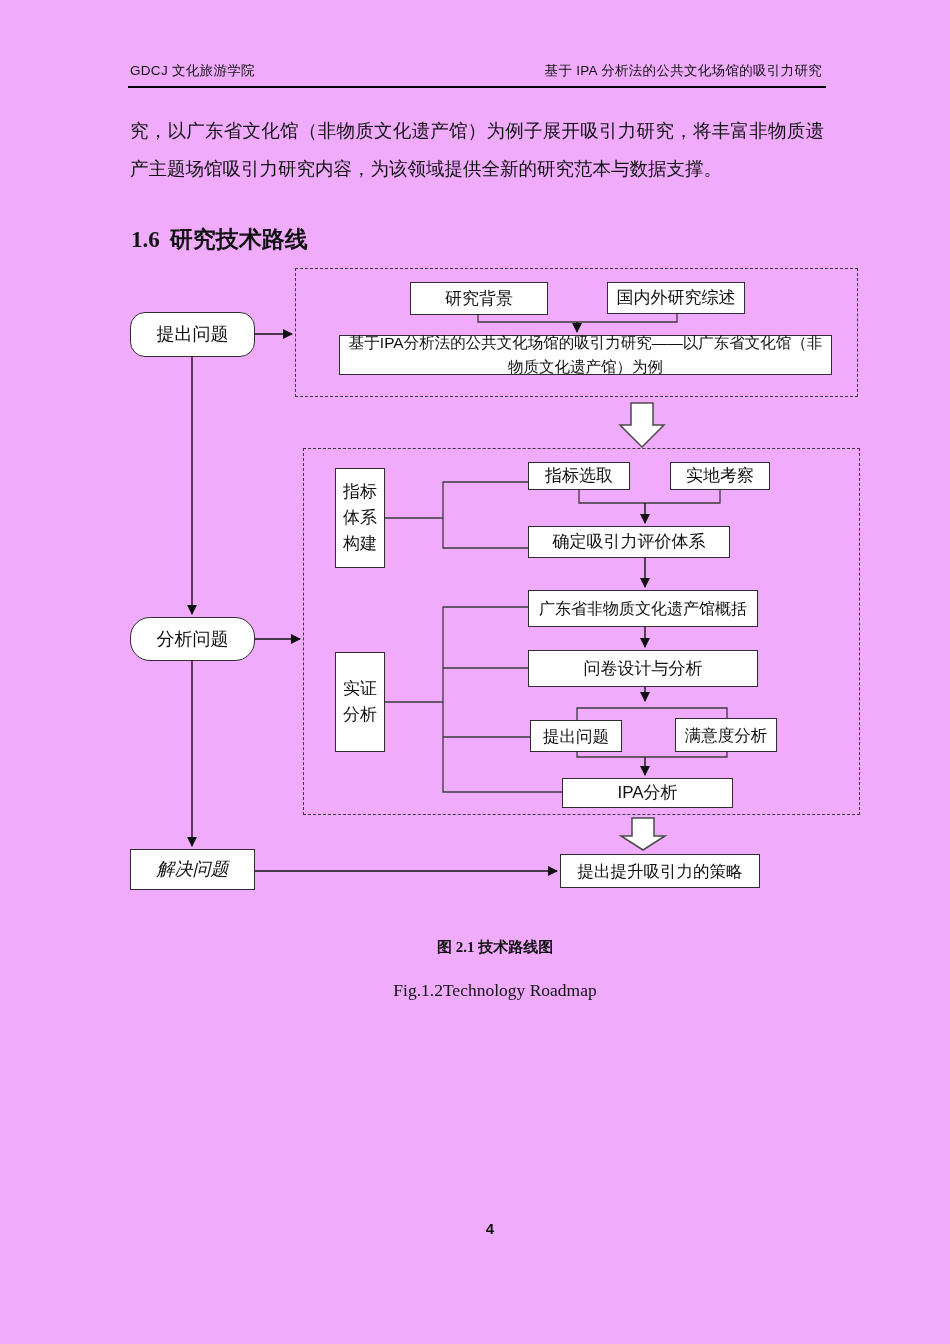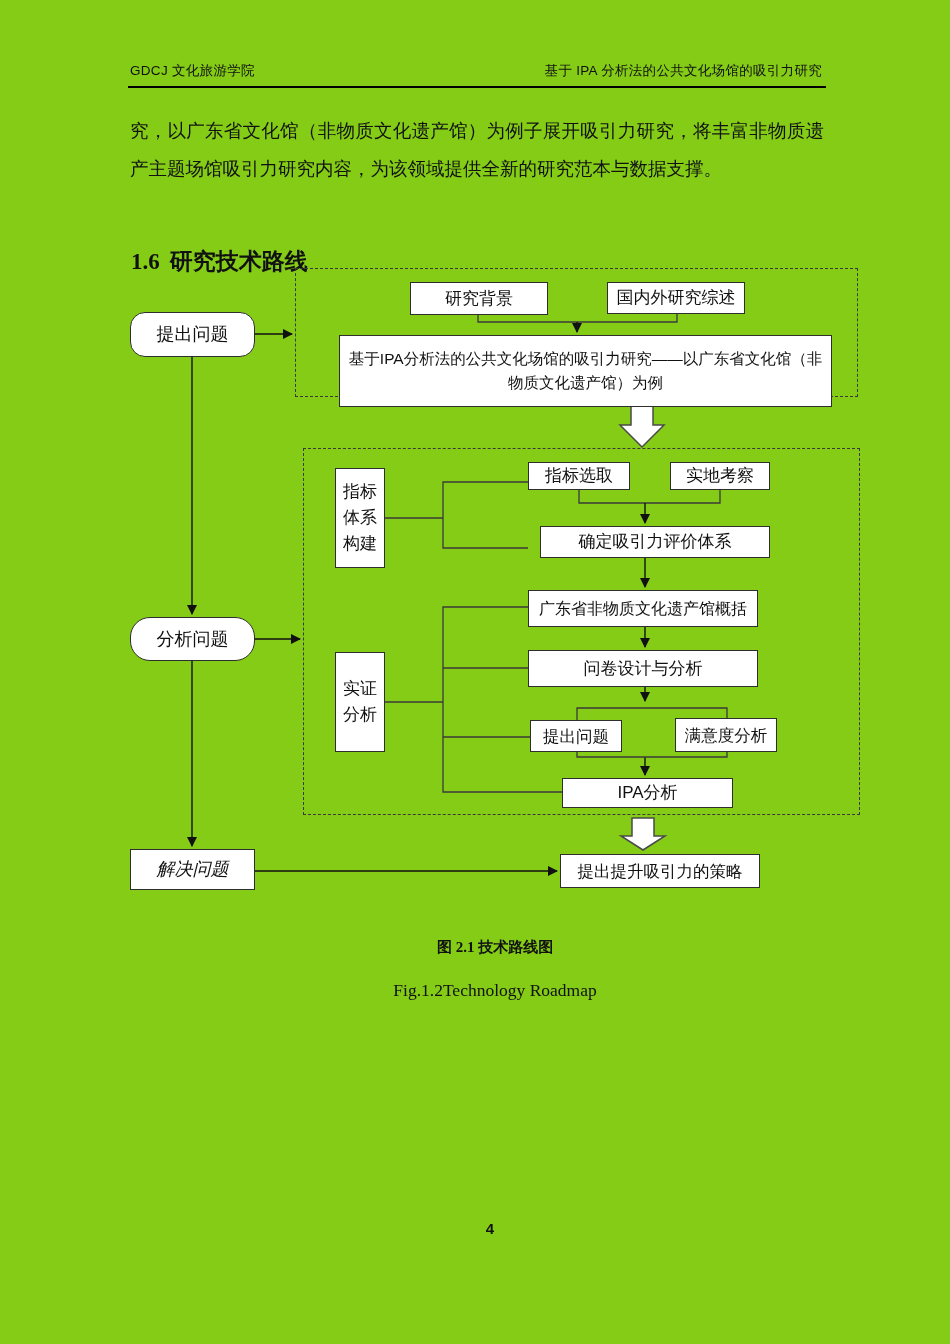--- a/index.html
+++ b/index.html
@@ -1,29 +1,29 @@
 <!DOCTYPE html>
 <html><head>
 <meta charset="utf-8">
 <style>
   html,body{margin:0;padding:0;background:#888;}
   .page{
-    position:relative; width:950px; height:1344px; background:#84cc16;
+    position:relative; width:950px; height:1344px; background:#f0abfc;
     margin:0 auto; overflow:hidden;
     font-family:"Liberation Sans", sans-serif; color:#111;
   }
   
   .hdr{position:absolute; left:130px; top:62px; width:692px; display:flex;
        justify-content:space-between; font-size:13.5px; letter-spacing:0.3px;}
   .hdr-rule{position:absolute; left:128px; top:86px; width:698px; height:2px; background:#000;}
   
   .para{position:absolute; left:130px; top:112px; width:694px; font-size:18.5px;
         line-height:38px; text-align:justify; font-family:"Liberation Serif", serif;}
   
-  .sec{position:absolute; left:131px; top:224px; font-size:23px; font-weight:bold;margin-top:22px;}
+  .sec{position:absolute; left:131px; top:224px; font-size:23px; font-weight:bold;}
   .sec .num{font-family:"Liberation Serif", serif; font-weight:600; margin-right:10px;}
   
   .fbox{position:absolute; box-sizing:border-box; border:1.6px solid #2e2e2e; background:#fff;
         display:flex; align-items:center; justify-content:center; text-align:center;
         font-size:18px; line-height:1.25; z-index:2; word-break:break-all;}
   .dashed{position:absolute; box-sizing:border-box; border:1.3px dashed #3a3a3a; z-index:0;}
   .lines{position:absolute; left:0; top:0; z-index:1;}
   .conn{stroke:#3b3b3b; stroke-width:1.3; fill:none;}
   .arrow{stroke:#111; stroke-width:1.4; fill:none;}
   .hollow{fill:#ffffff; stroke:#4a4a4a; stroke-width:1.5;}
@@ -111,34 +111,34 @@
   <div class="fbox" style="left:130px; top:849px; width:125px; height:41px;font-style:italic;">
       <span>解决问题</span>
     </div>
 
   <div class="fbox" style="left:410px; top:282px; width:138px; height:33px; font-size:17px;">
       <span>研究背景</span>
     </div>
   <div class="fbox" style="left:607px; top:282px; width:138px; height:32px; font-size:17px;">
       <span>国内外研究综述</span>
     </div>
-  <div class="fbox" style="left:339px; top:335px; width:493px; height:72px; font-size:15.5px; line-height:24px; padding:0 2px;">
+  <div class="fbox" style="left:339px; top:335px; width:493px; height:40px; font-size:15.5px; line-height:24px; padding:0 2px;">
       <span>基于IPA分析法的公共文化场馆的吸引力研究——以广东省文化馆（非物质文化遗产馆）为例</span>
     </div>
 
   <div class="fbox" style="left:335px; top:468px; width:50px; height:100px; font-size:17px; line-height:26px;">
       <span>指标体系构建</span>
     </div>
   <div class="fbox" style="left:528px; top:462px; width:102px; height:28px; font-size:17px;">
       <span>指标选取</span>
     </div>
   <div class="fbox" style="left:670px; top:462px; width:100px; height:28px; font-size:17px;">
       <span>实地考察</span>
     </div>
-  <div class="fbox" style="left:540px; top:526px; width:230px; height:32px; font-size:17px;">
+  <div class="fbox" style="left:528px; top:526px; width:202px; height:32px; font-size:17px;">
       <span>确定吸引力评价体系</span>
     </div>
   <div class="fbox" style="left:528px; top:590px; width:230px; height:37px; font-size:16px;">
       <span>广东省非物质文化遗产馆概括</span>
     </div>
   <div class="fbox" style="left:528px; top:650px; width:230px; height:37px; font-size:17px;">
       <span>问卷设计与分析</span>
     </div>
   <div class="fbox" style="left:335px; top:652px; width:50px; height:100px; font-size:17px; line-height:26px;">
       <span>实证分析</span>

